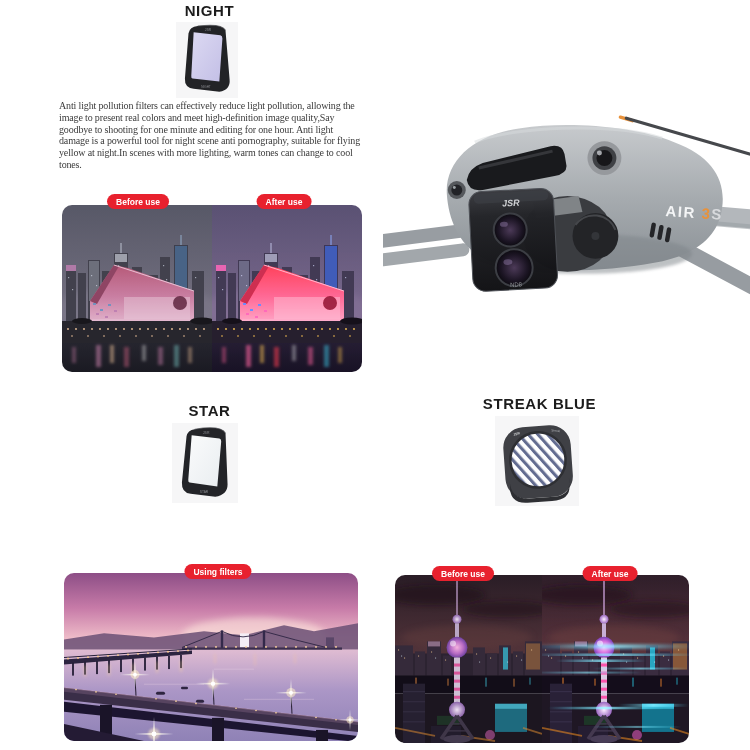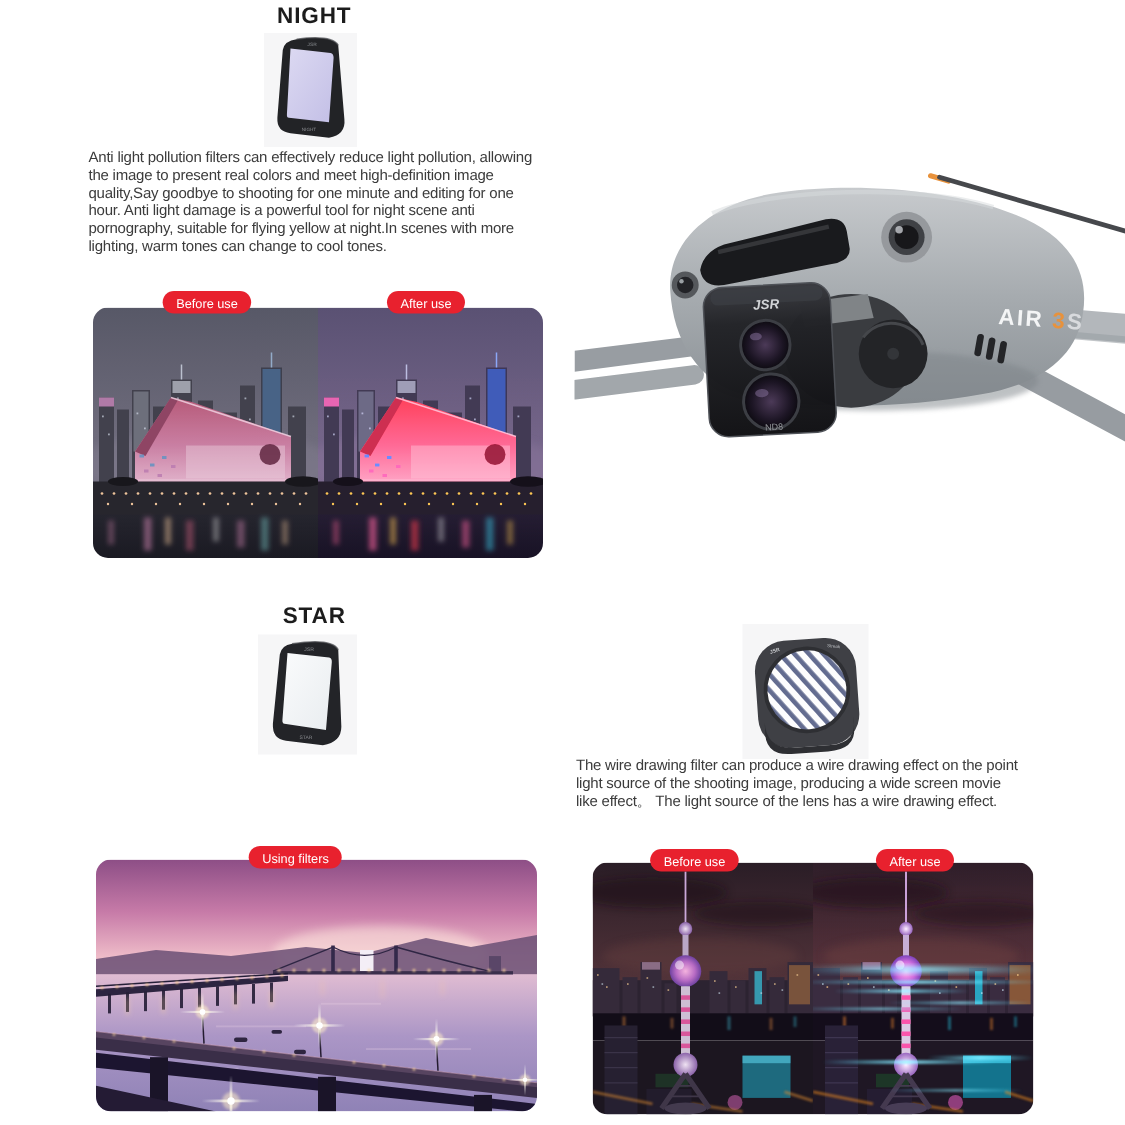--- a/index.html
+++ b/index.html
@@ -1,28 +1,28 @@
 <!DOCTYPE html>
 <html style="--page-bg: #ffffff; --badge-red: #e8212e; --accent-orange: #e8923c; --night-glass: #c9c6e8; --streak-stripe: #636c90;"><head>
 <meta charset="utf-8">
 <style>
   html,body{margin:0;padding:0;}
   body{width:750px;height:750px;background:var(--page-bg,#ffffff);position:relative;overflow:hidden;
        font-family:"Liberation Sans",sans-serif;}
   .abs{position:absolute;}
   .sec-title{font-size:15px;font-weight:bold;color:#1c1c1c;letter-spacing:.6px;text-align:center;margin:0;}
-  .desc{font-size:10px;line-height:11.8px;letter-spacing:-0.15px;color:#3b3b3b;margin:0;}
+  .desc{font-size:10px;line-height:11.8px;letter-spacing:-0.15px;color:#3b3b3b;margin:0;font-family:Liberation Serif, serif;}
   .filter-shot{background:#f6f6f7;display:flex;align-items:center;justify-content:center;margin:0;}
   .filter-shot svg{display:block;width:100%;height:100%;}
   .compare-wrap{position:absolute;}
   .compare-imgs{position:absolute;inset:0;border-radius:10px;overflow:hidden;display:flex;}
   .half{flex:0 0 50%;height:100%;}
   .half svg{display:block;width:100%;height:100%;}
   .badge{position:absolute;transform:translateX(-50%);background:var(--badge-red,#e8212e);color:#fff;
-         font-size:8.5px;font-weight:normal;padding:2.5px 9px;border-radius:9px;white-space:nowrap;z-index:3;}
+         font-size:8.5px;font-weight:bold;padding:2.5px 9px;border-radius:9px;white-space:nowrap;z-index:3;}
   .cq.before{filter:saturate(.6) hue-rotate(-14deg) brightness(1.04) contrast(.95);}
   .cq.after{filter:saturate(1.25) brightness(1.02);}
   .sh.after{filter:saturate(1.2) brightness(1.06);}
   svg text{font-family:"Liberation Sans",sans-serif;}
   .tsp-digit{fill:var(--accent-orange,#e8923c);}
 </style>
 </head>
 <body>
 
 <div class="page" style="position:absolute;inset:0;margin-left:12px;">
@@ -517,49 +517,49 @@
       <path d="M22,6 Q48,2 52,10 L54,60 Q54,70 42,72 L18,69 Q9,68 9.5,58 L14,13 Q15,7 22,6 Z" fill="#232428"></path>
       <path d="M22,6 Q48,2 52,10" fill="none" stroke="#4a4c50" stroke-width="1" opacity=".7"></path>
       <path d="M19,12 L46,15 Q48,15.5 47.8,18 L44,62 L17,58 Q15.5,57.8 15.7,55.4 Z" fill="url(#gGlassS)"></path>
       <text x="33" y="10.6" font-size="3.4" font-weight="bold" text-anchor="middle" fill="#6a6c70">JSR</text>
       <text x="31" y="67.8" font-size="3.2" text-anchor="middle" fill="#8a8c90">STAR</text>
     </svg>
   </figure>
 
 
   <div class="compare-wrap" style="left:52px;top:573px;width:294px;height:168px;">
-    <span class="badge" style="left:133px;top:-9px;">Using filters</span>
+    <span class="badge" style="left:154px;top:-9px;">Using filters</span>
     <div class="compare-imgs">
       <div class="half" style="flex:0 0 100%;">
         <svg viewBox="0 0 294 167" preserveAspectRatio="none">
           <use href="#brScene"></use>
           <use href="#flare" transform="translate(71,101)"></use>
           <use href="#flare" transform="translate(149,110) scale(1.15)"></use>
           <use href="#flare" transform="translate(227,119) scale(1.05)"></use>
           <use href="#flare" transform="translate(90,160) scale(1.3)"></use>
           <use href="#flare" transform="translate(286,146) scale(.8)"></use>
         </svg>
       </div>
     </div>
   </div>
 
+  <h2 class="abs sec-title" style="left:375px;top:395px;width:305px;">STREAK BLUE</h2>
 
   <figure class="abs filter-shot" style="left:483px;top:416px;width:84px;height:90px;">
     <svg viewBox="0 0 80 88">
       <g transform="rotate(-4 40 44)">
         <rect x="8" y="10" width="66" height="70" rx="20" fill="#3f4045"></rect>
         <path d="M12,62 Q12,80 30,80 L54,80 Q72,80 70,62 L70,70 Q70,84 52,84 L28,84 Q10,84 12,66 Z" fill="#2e2f33"></path>
         <circle cx="41" cy="43" r="27" fill="url(#pStripes)" stroke="#2e2f33" stroke-width="2.5"></circle>
         <text x="19" y="18" font-size="3.4" font-weight="bold" fill="#c8cacd" transform="rotate(-14 19 18)">JSR</text>
         <text x="56" y="16" font-size="3" fill="#babcc0" transform="rotate(10 56 16)">Streak</text>
       </g>
     </svg>
   </figure>
 
-  <p class="abs desc" style="left:372px;top:505px;width:300px;">The wire drawing filter can produce a wire drawing effect on the point light source of the shooting image, producing a wide screen movie like effect。 The light source of the lens has a wire drawing effect.</p>
 
   <div class="compare-wrap" style="left:383px;top:575px;width:294px;height:168px;">
     <span class="badge" style="left:68px;top:-9px;">Before use</span>
     <span class="badge" style="left:215px;top:-9px;">After use</span>
     <div class="compare-imgs">
       <div class="half">
         <svg class="sh before" viewBox="0 0 147 167" preserveAspectRatio="none">
             <use href="#shScene"></use>
           </svg>
       </div>

